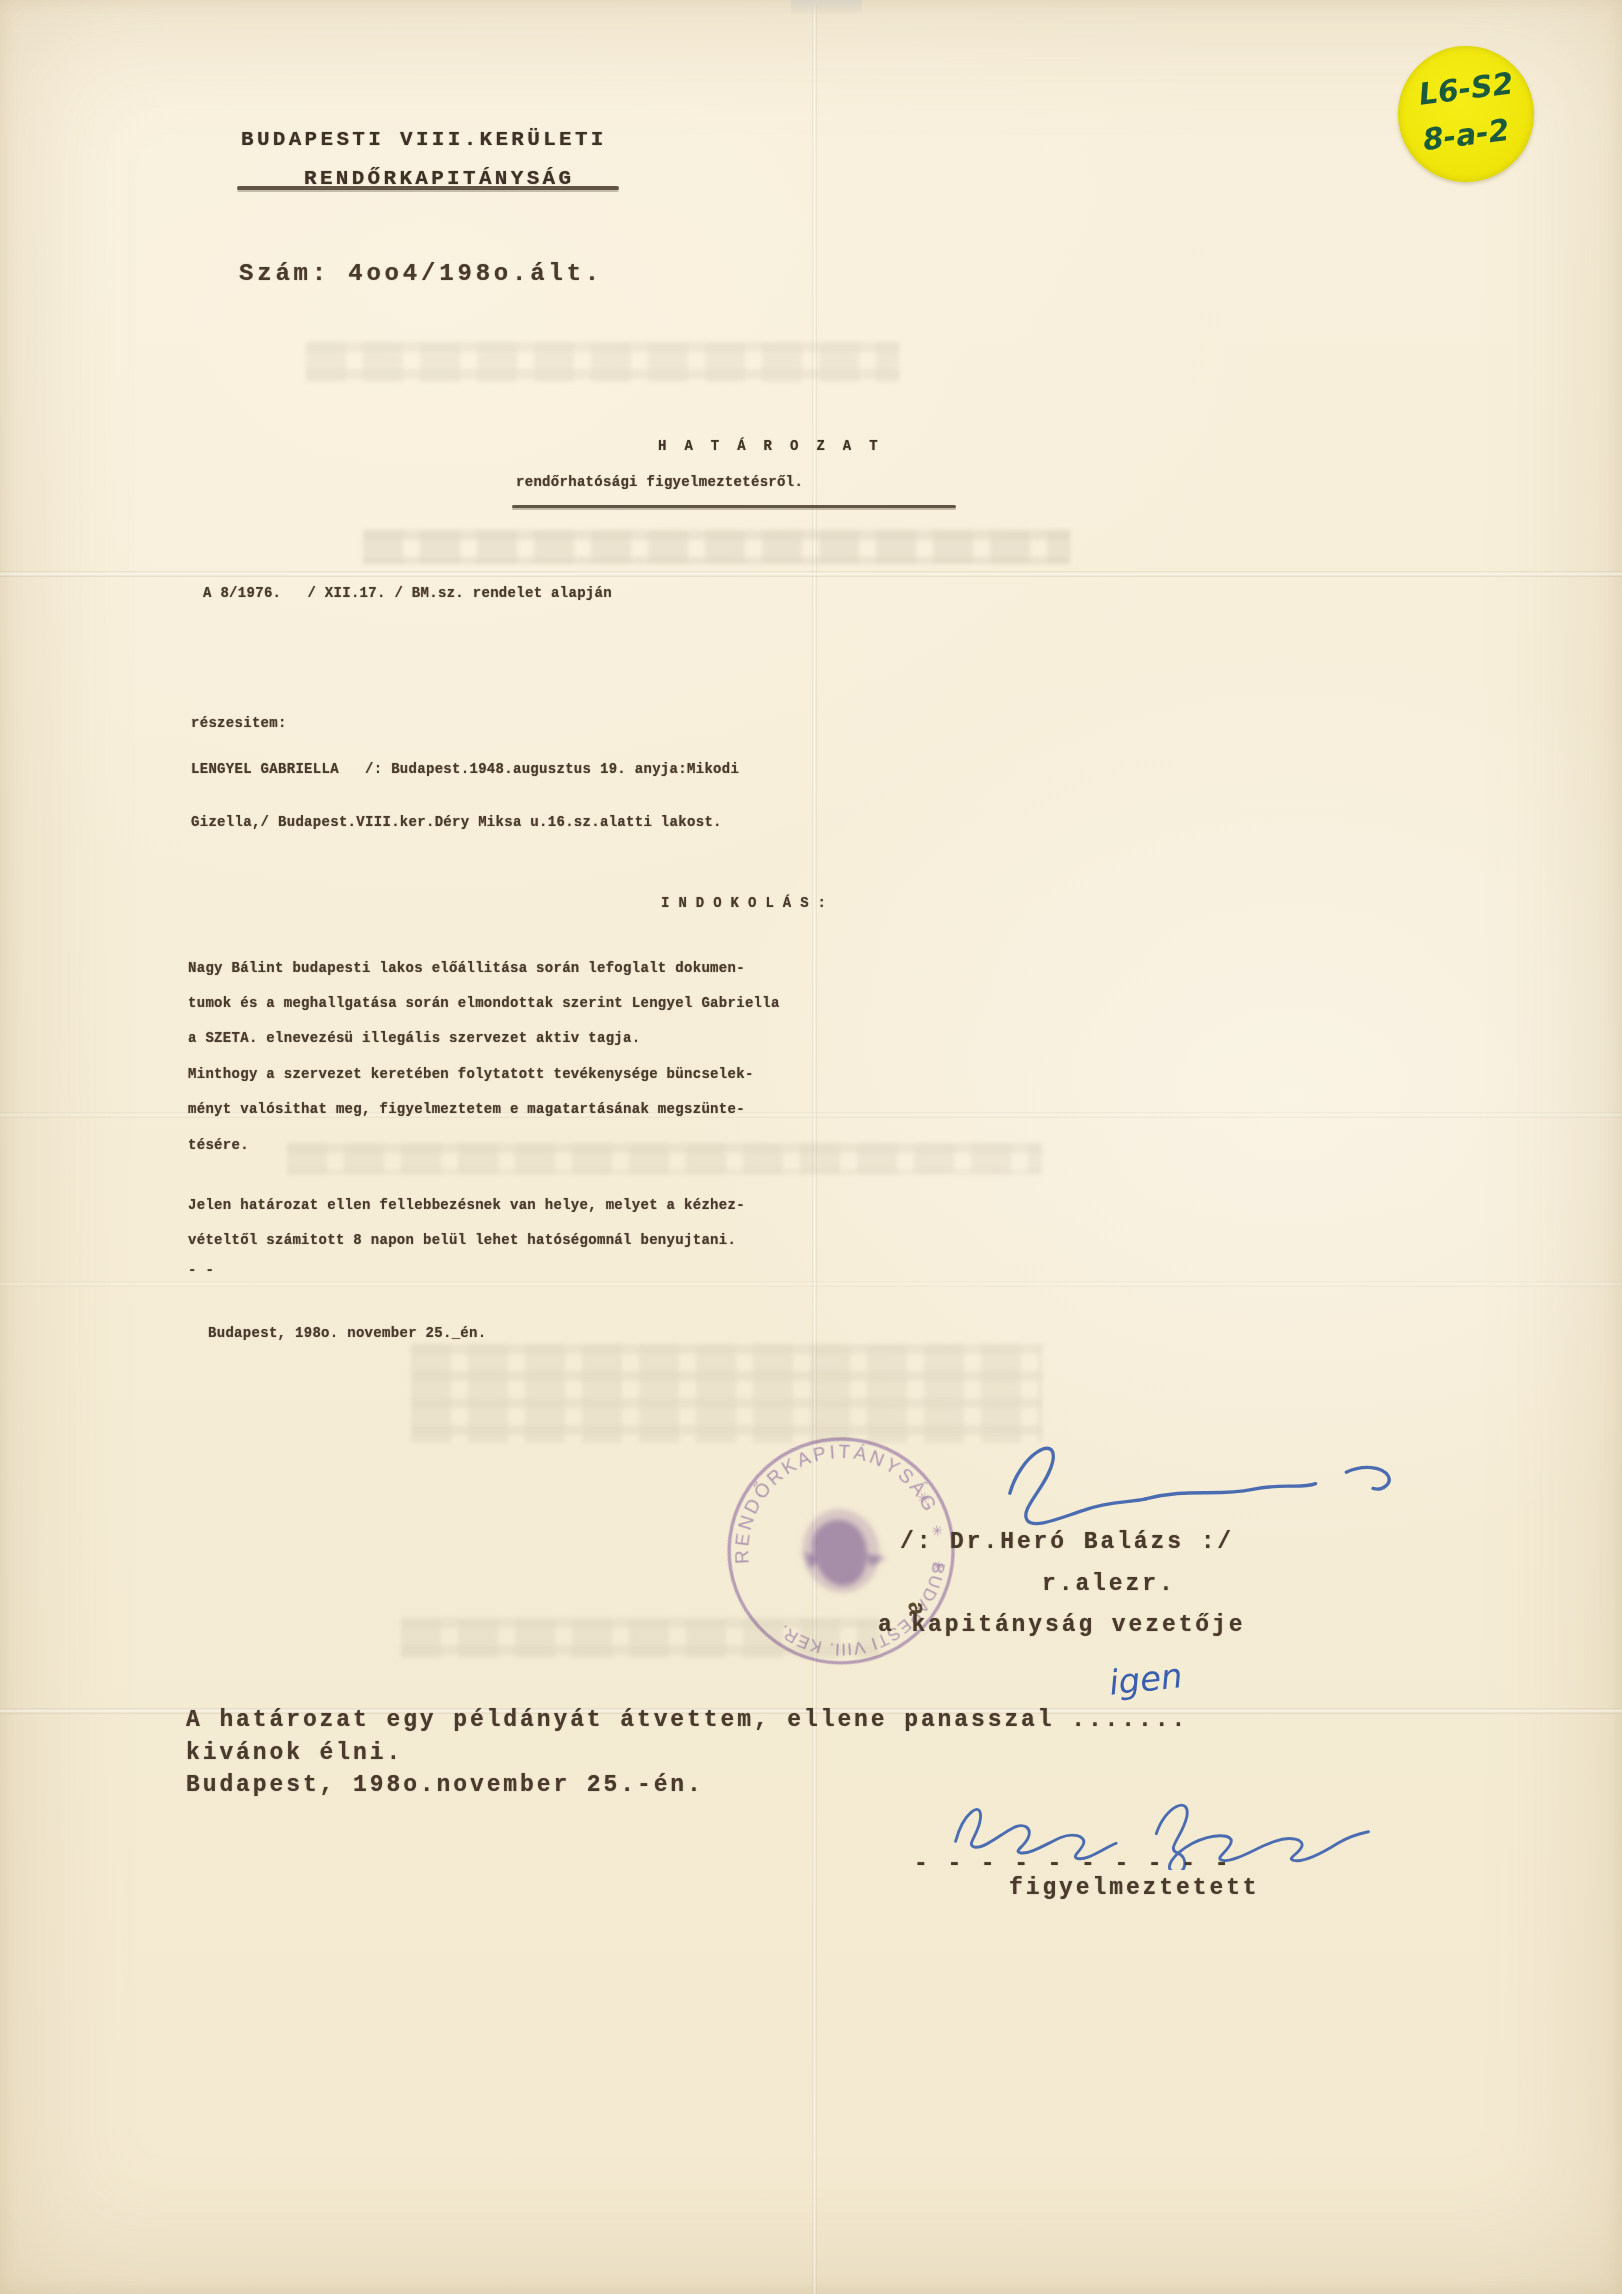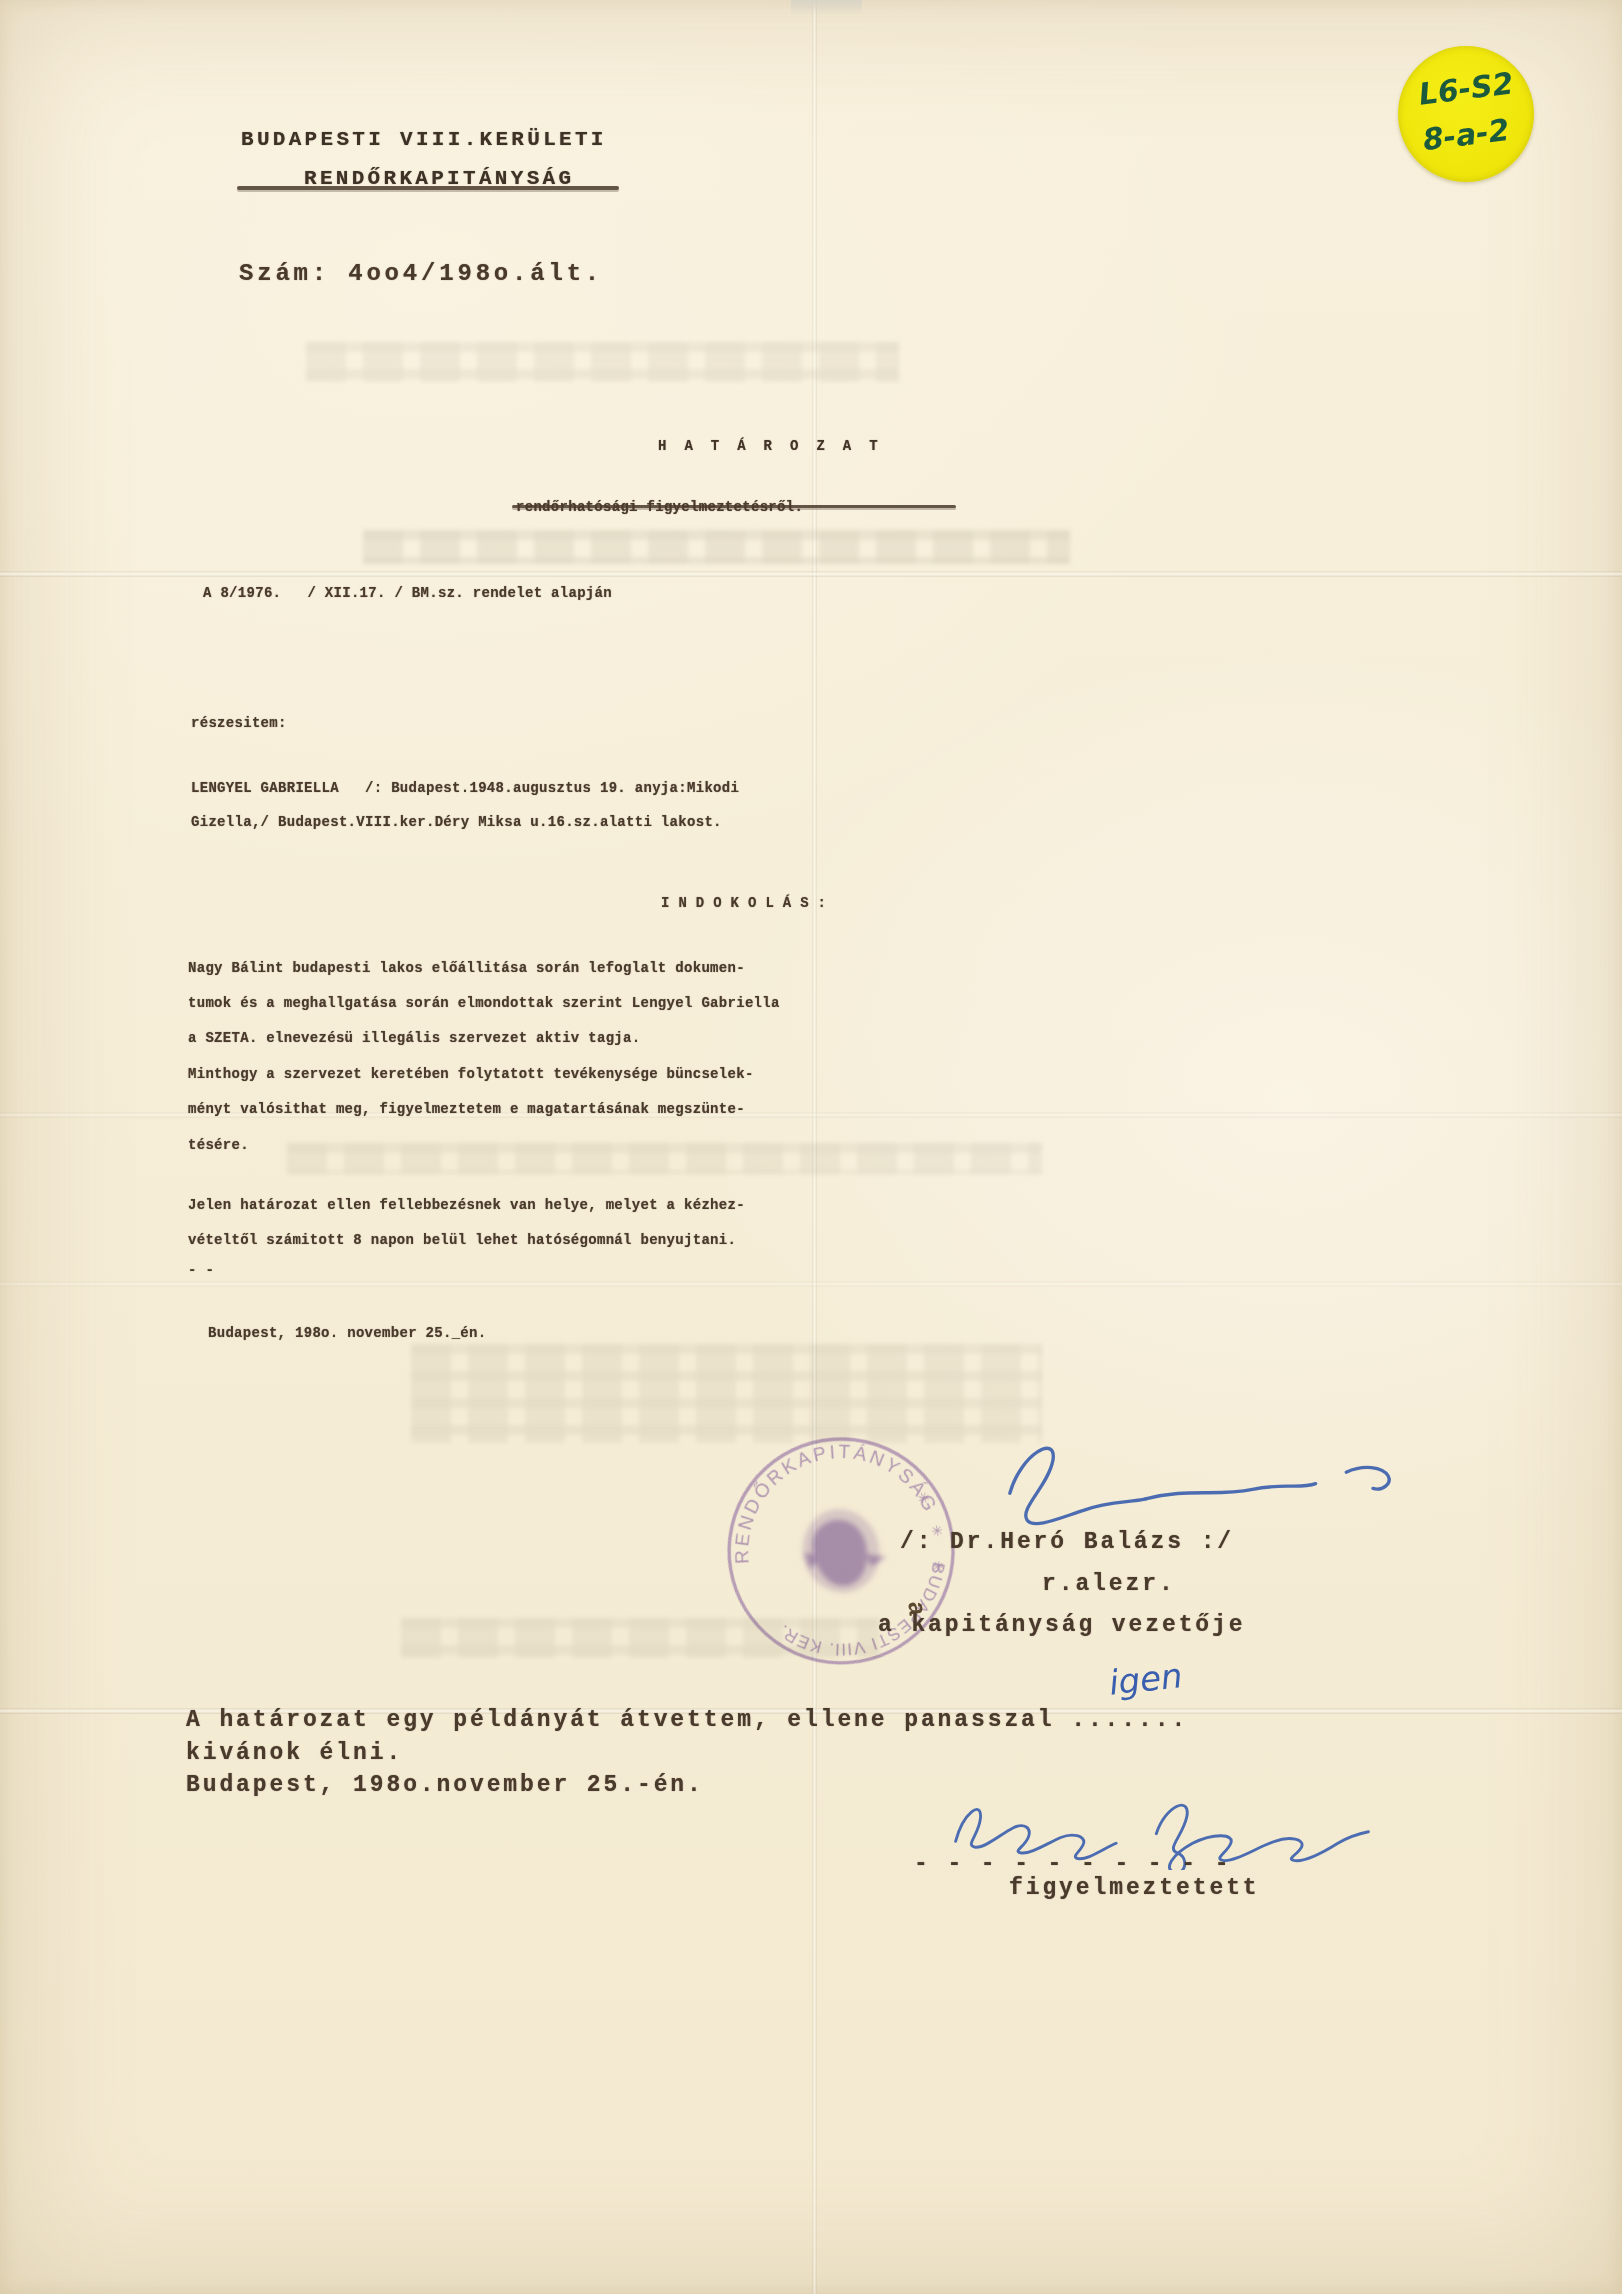--- a/index.html
+++ b/index.html
@@ -66,27 +66,27 @@
     <div class="hw" style="top:71px;">8-a-2</div>
   </div>
 
   <div class="t hdr" style="left:241px;top:128px;">BUDAPESTI VIII.KERÜLETI</div>
   <div class="t hdr" style="left:304px;top:157px;margin-top:10px;">RENDŐRKAPITÁNYSÁG</div>
   <div class="ul" style="left:237px;top:186px;width:382px;height:3.8px;"></div>
 
   <div class="t szam" style="left:239px;top:260px;">Szám: 4oo4/198o.ált.</div>
 
   <div class="t ttl" style="left:658px;top:438px;">H A T Á R O Z A T</div>
-  <div class="t" style="left:516px;top:474px;margin-top:25px;">rendőrhatósági figyelmeztetésről.</div>
+  <div class="t" style="left:516px;top:474px;">rendőrhatósági figyelmeztetésről.</div>
   <div class="ul" style="left:512px;top:505px;width:444px;height:2.9px;"></div>
 
   <div class="t" style="left:203px;top:585px;">A 8/1976.   / XII.17. / BM.sz. rendelet alapján</div>
   <div class="t" style="left:191px;top:715px;">részesitem:</div>
 
-  <div class="t" style="left:191px;top:780px;">LENGYEL GABRIELLA   /: Budapest.1948.augusztus 19. anyja:Mikodi</div>
+  <div class="t" style="left:191px;top:761px;">LENGYEL GABRIELLA   /: Budapest.1948.augusztus 19. anyja:Mikodi</div>
   <div class="t" style="left:191px;top:814px;">Gizella,/ Budapest.VIII.ker.Déry Miksa u.16.sz.alatti lakost.</div>
 
   <div class="t" style="left:661px;top:895px;">I N D O K O L Á S :</div>
   <div class="t" style="left:188px;top:960px;">Nagy Bálint budapesti lakos előállitása során lefoglalt dokumen-</div>
   <div class="t" style="left:188px;top:995px;">tumok és a meghallgatása során elmondottak szerint Lengyel Gabriella</div>
   <div class="t" style="left:188px;top:1030px;">a SZETA. elnevezésü illegális szervezet aktiv tagja.</div>
   <div class="t" style="left:188px;top:1066px;">Minthogy a szervezet keretében folytatott tevékenysége büncselek-</div>
   <div class="t" style="left:188px;top:1101px;">ményt valósithat meg, figyelmeztetem e magatartásának megszünte-</div>
   <div class="t" style="left:188px;top:1137px;">tésére.</div>
 

